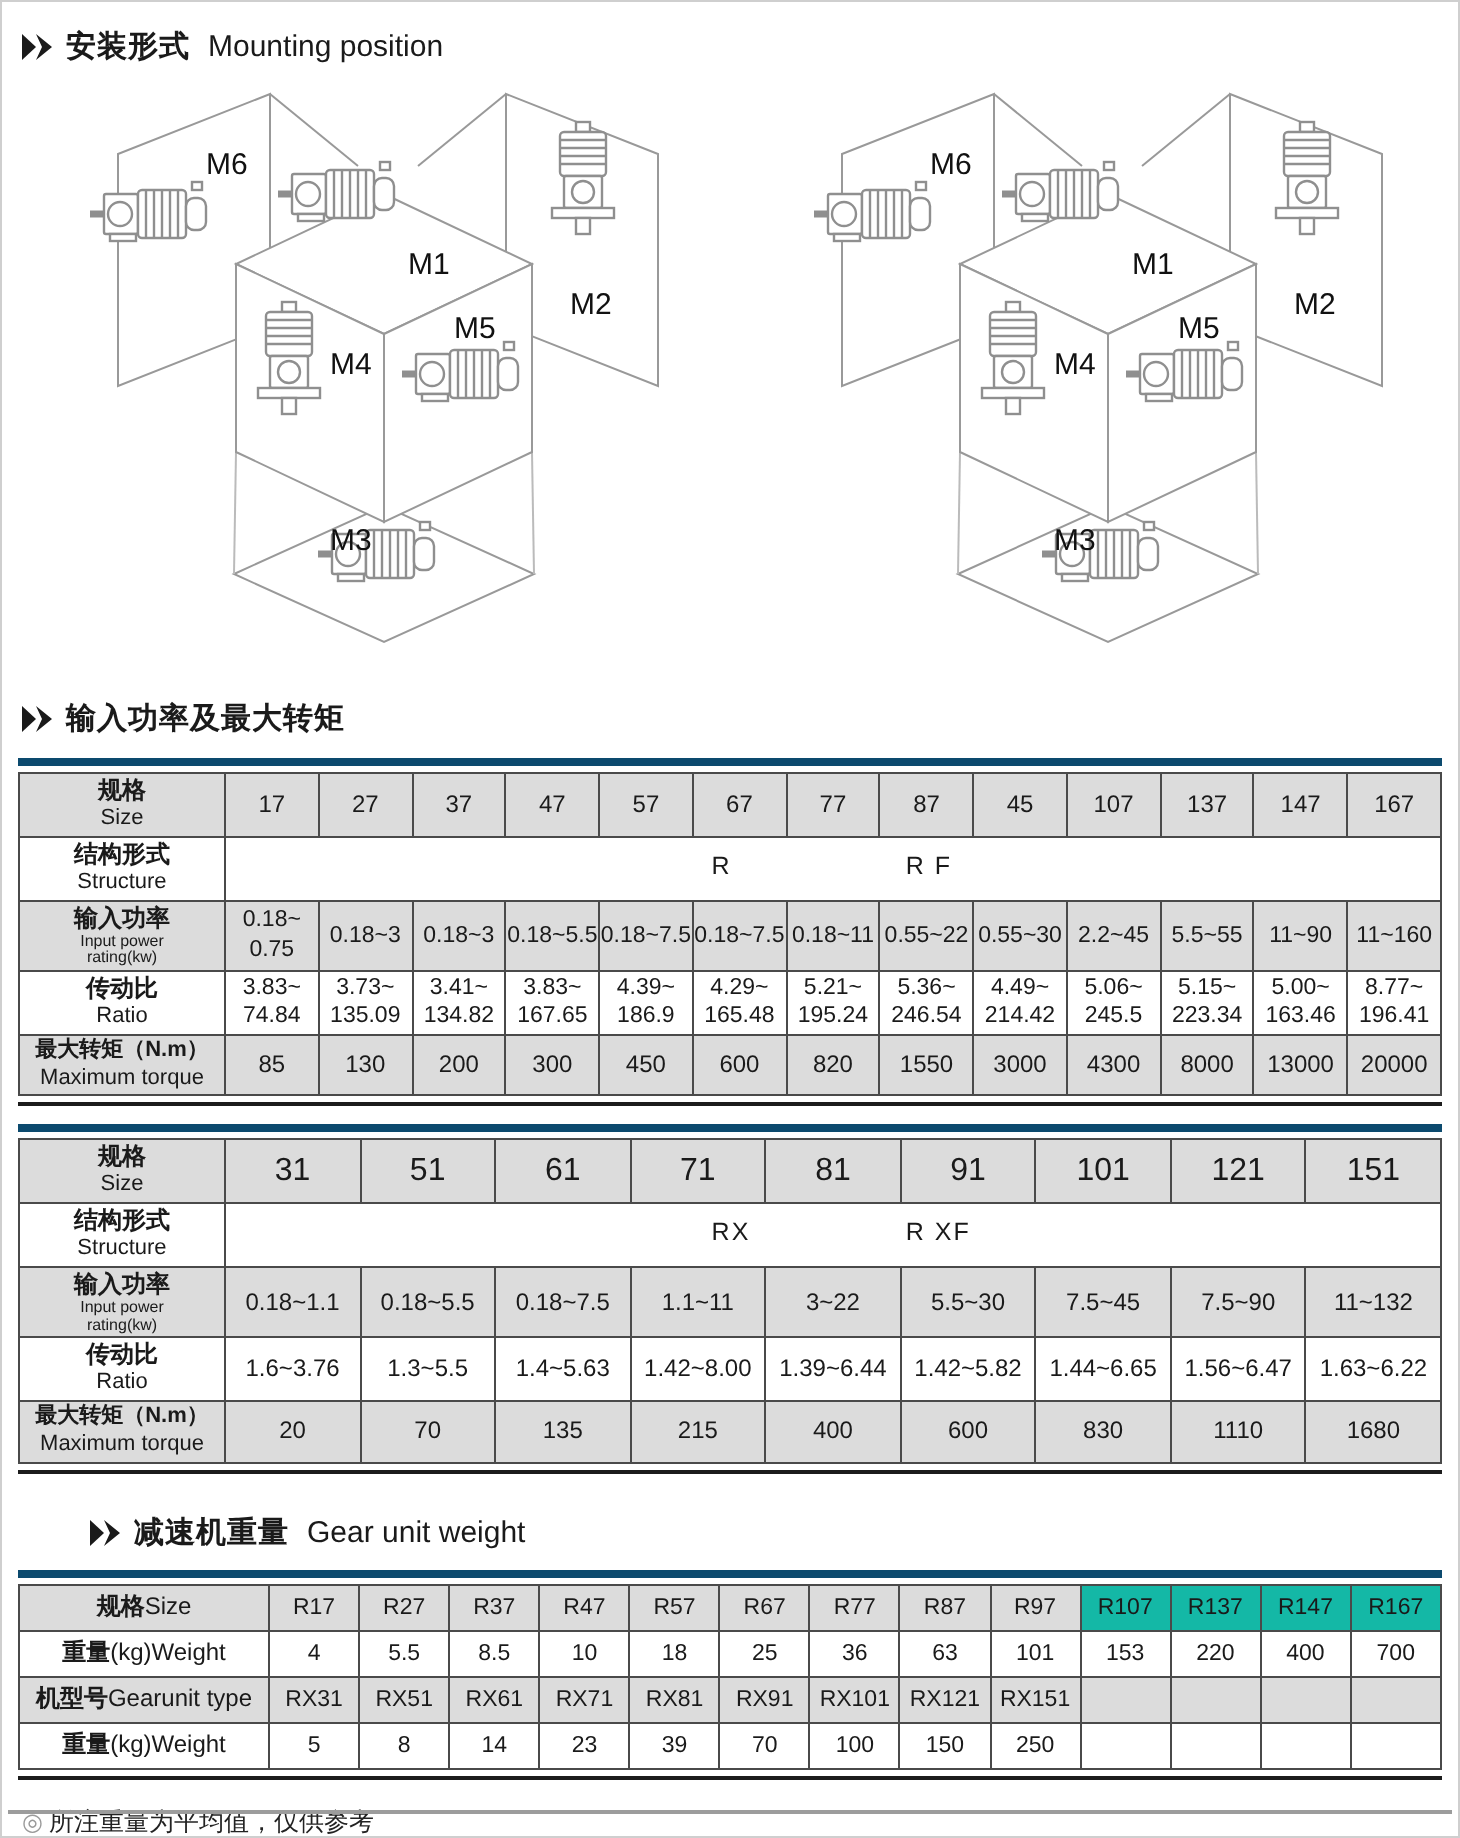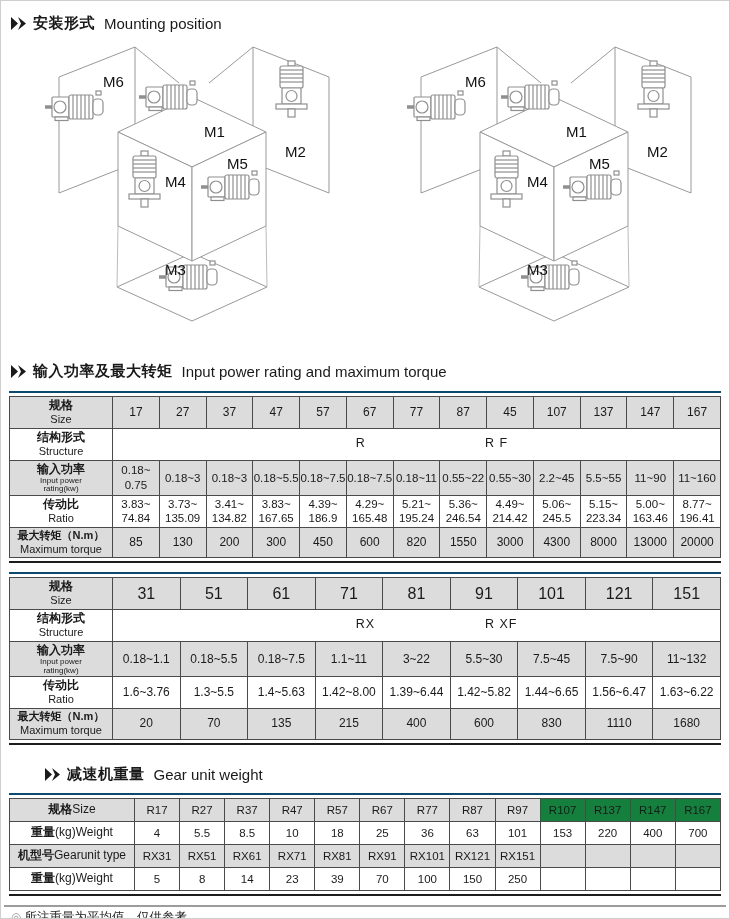--- a/index.html
+++ b/index.html
@@ -34,21 +34,21 @@
     display:flex;
     padding-left:20px;
     gap:36px;
     align-items:flex-start;
   }
   .diagram { flex:0 0 auto; }
   .diagram text { font-size:15px; fill:#111; font-family:"Liberation Sans",sans-serif; }
 
   
   .tbl-wrap {
-    border-top:2px solid #0c4a6e;
+    border-top:4px solid #0c4a6e;
     border-bottom:2px solid #1c1c1c;
     padding:3px 0;
     margin-top:8px;
   }
   table.t {
     width:100%;
     border-collapse:collapse;
     table-layout:fixed;
   }
   table.t th, table.t td {
@@ -80,25 +80,25 @@
   .t2 tr.r-power td { height:31px; font-size:12px; }
   .t2 tr.r-ratio td { height:31px; font-size:12px; }
   .t2 tr.r-torq  td { height:30px; font-size:12px; }
 
   .struct-cell { position:relative; height:27px; }
   .struct-cell .s-a, .struct-cell .s-b {
     position:absolute; top:50%; transform:translateY(-50%);
     font-size:12.5px; letter-spacing:1px;
   }
   .struct-cell .s-a { left:40%; }
-  .struct-cell .s-b { left:56%;margin-left:32px; }
+  .struct-cell .s-b { left:56%; }
 
   .t3 th, .t3 td { height:23px; font-size:12px; }
   
-  .t3 tr.r-rsize td:nth-child(n+11) { background:#15803d; }
+  .t3 tr.r-rsize td:nth-child(n+11) { background:#14b8a6; }
 
   
   .notes { margin:12px 0 0 2px; }
   .note-line { display:flex; align-items:flex-start; font-size:12.5px; line-height:1.5; color:#222; }
   .note-line .bullet { color:#9a9a9a; margin-right:3px; font-size:12px; }
 
   .bottom-rule {
     position:absolute;
     left:3px; right:3px; bottom:11px;
     height:2px; background:#9c9c9c;
@@ -185,27 +185,26 @@
       <use href="#g-scene"></use>
       <text x="74" y="52">M6</text>
       <text x="175" y="102">M1</text>
       <text x="256" y="122">M2</text>
       <text x="136" y="152">M4</text>
       <text x="198" y="134">M5</text>
       <text x="136" y="240">M3</text>
     </svg>
   </div>
 
-  <div class="section-header" style="margin-top:28px;">
+  <div class="section-header" style="margin-top:16px;">
     <svg class="arrow-icon" viewBox="0 0 15 13">
       <polygon points="0,0 7,6.5 0,13" fill="#1a1a1a"></polygon>
       <polygon points="7,0 15,6.5 7,13 10,6.5" fill="#1a1a1a"></polygon>
     </svg>
     <span class="zh">输入功率及最大转矩</span>
-    <span class="en">Input power rating and maximum torque</span>
   </div>
 
   <div class="tbl-wrap" style="margin-top:10px;">
     <table class="t t1">
       <colgroup>
           <col class="c-label">
           <col span="13">
         </colgroup>
       <tbody>
         <tr class="shade r-size">

